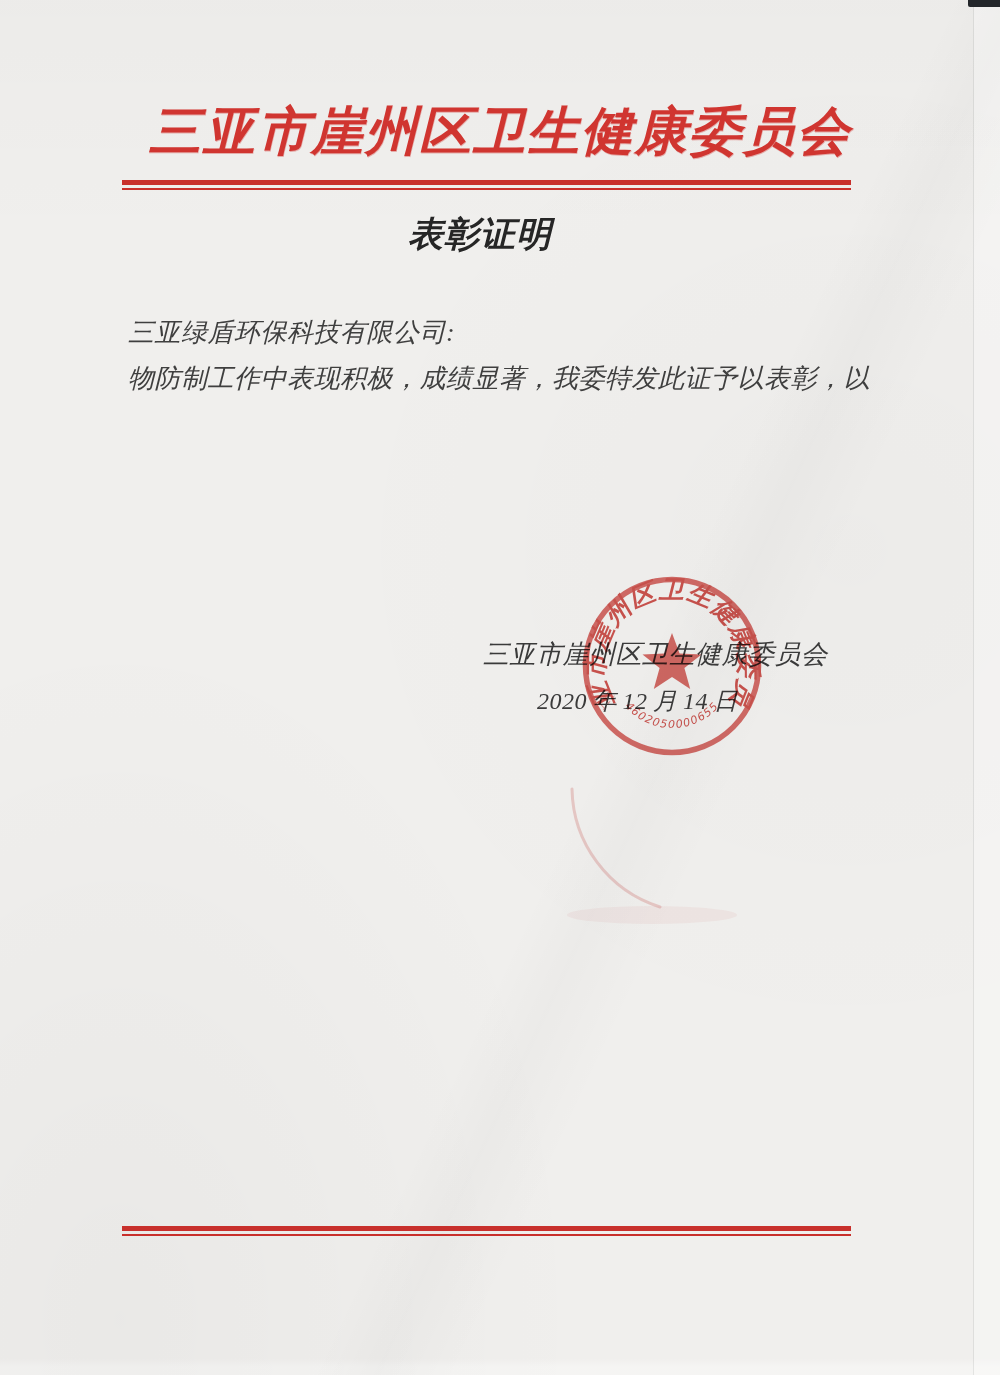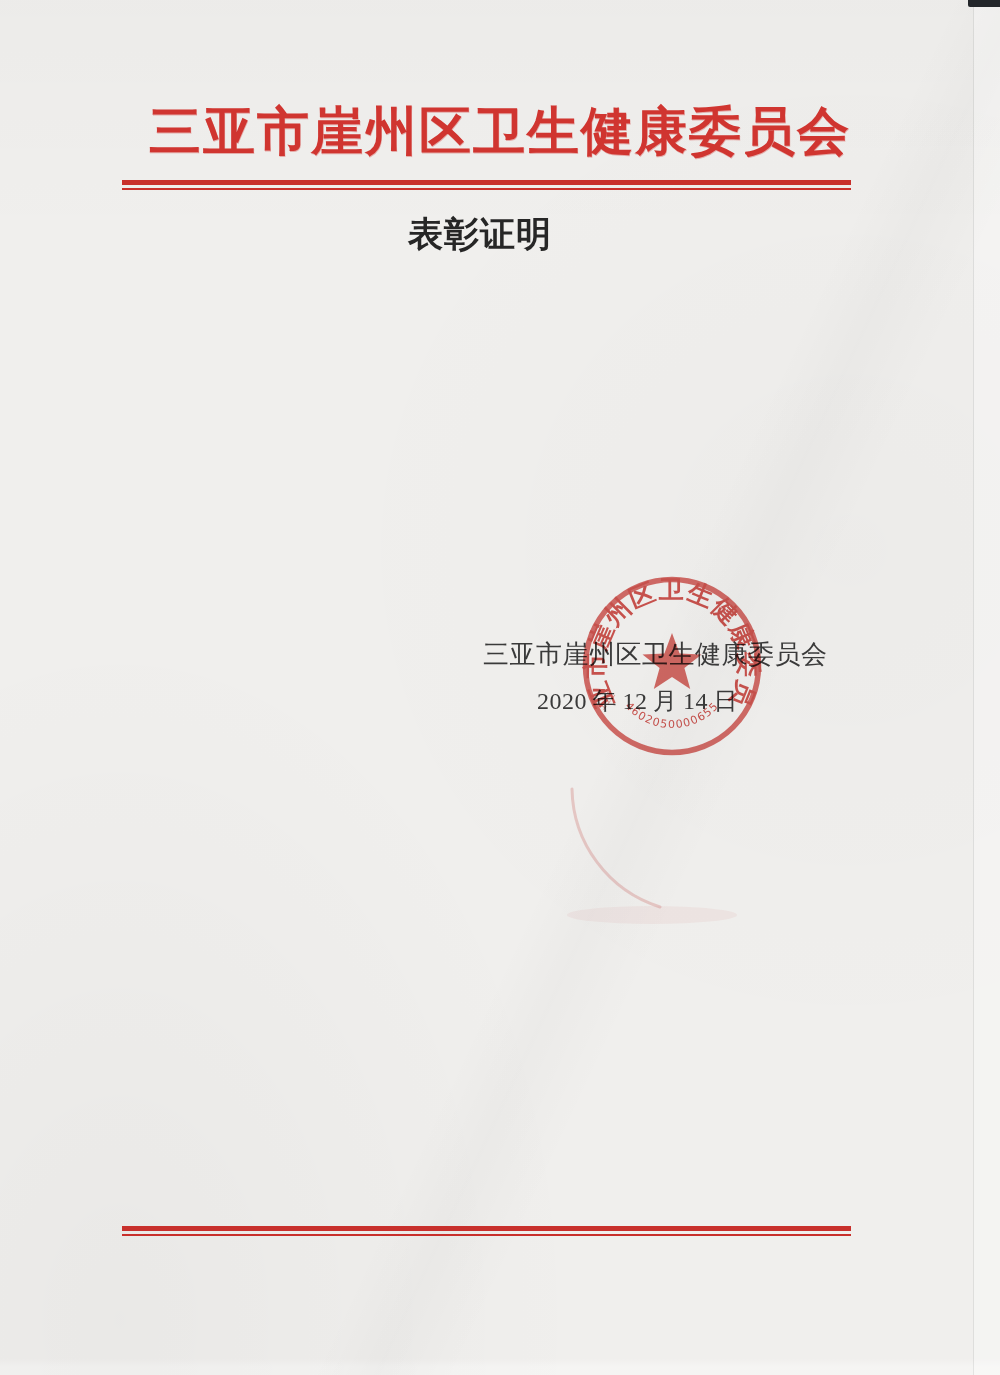--- a/index.html
+++ b/index.html
@@ -2,21 +2,21 @@
 <html><head>
 <meta charset="utf-8">
 <title>表彰证明</title>
 <style>
   html,body{margin:0;padding:0;}
   body{
     width:1000px;height:1375px;position:relative;overflow:hidden;
     background:#f0efed;
     font-family:"Liberation Serif","DejaVu Serif",serif;
   }
-  .page{position:absolute;inset:0;}
+  .page{position:absolute;inset:0;font-style:italic;}
   
   .texture{
     position:absolute;inset:0;pointer-events:none;
     background:
       linear-gradient(180deg, rgba(0,0,0,0.015), rgba(0,0,0,0) 18%),
       linear-gradient(115deg, rgba(0,0,0,0) 58%, rgba(0,0,0,0.018) 62%, rgba(0,0,0,0) 67%),
       radial-gradient(ellipse at 12% 96%, rgba(0,0,0,0.028), rgba(0,0,0,0) 38%),
       radial-gradient(ellipse at 85% 40%, rgba(0,0,0,0.015), rgba(0,0,0,0) 45%),
       linear-gradient(0deg, rgba(255,255,255,0.35) 0.6%, rgba(255,255,255,0) 1.2%);
   }
@@ -84,20 +84,22 @@
   <div class="letterhead">三亚市崖州区卫生健康委员会</div>
 
   <div class="rule rule-top">
     <div class="thick"></div>
     <div class="thin"></div>
   </div>
 
   <h1 class="cert-title">表彰证明</h1>
 
   <div class="body-block">
+    <p>三亚绿盾环保科技有限公司:</p>
+    <p>物防制工作中表现积极，成绩显著，我委特发此证予以表彰，以</p>
   </div>
 
   <div class="sig-org">三亚市崖州区卫生健康委员会</div>
   <div class="sig-date">2020 年 12 月 14 日</div>
 
   <div class="seal">
     <svg viewBox="0 0 190 190" width="190" height="190">
       <defs>
         <path id="sealArcTop" d="M 39.3 134 A 68 68 0 1 1 150.7 134" fill="none"></path>
         <path id="sealArcBottom" d="M 47.5 134.9 A 62 62 0 0 0 142.5 134.9" fill="none"></path>

